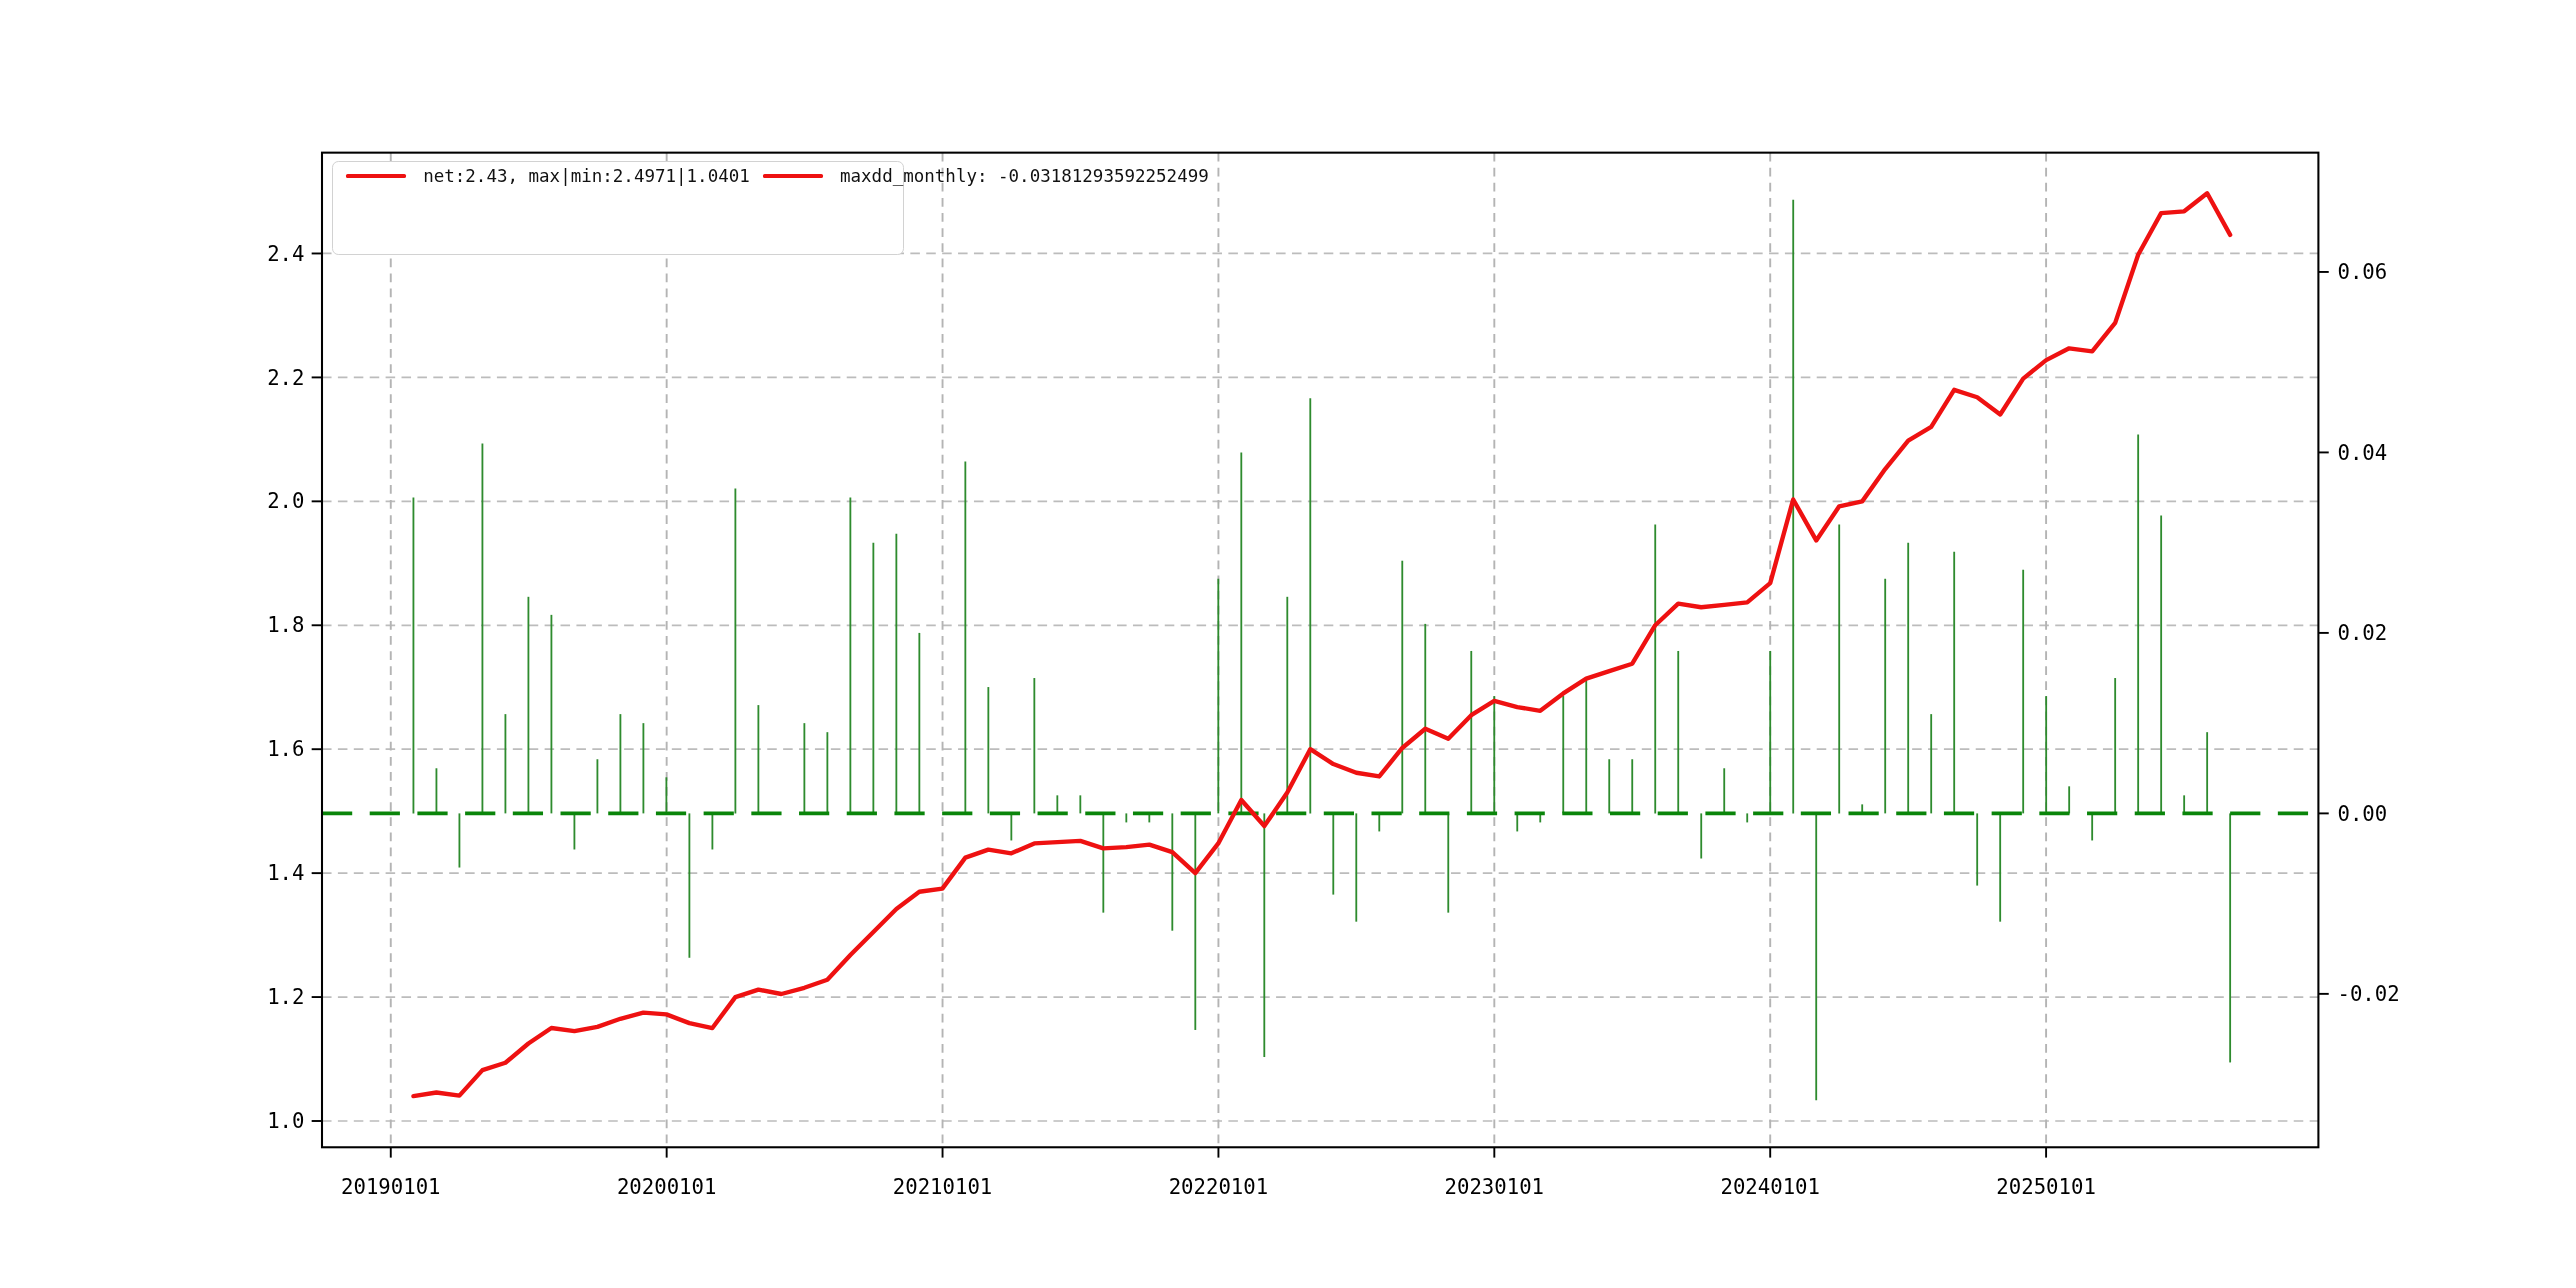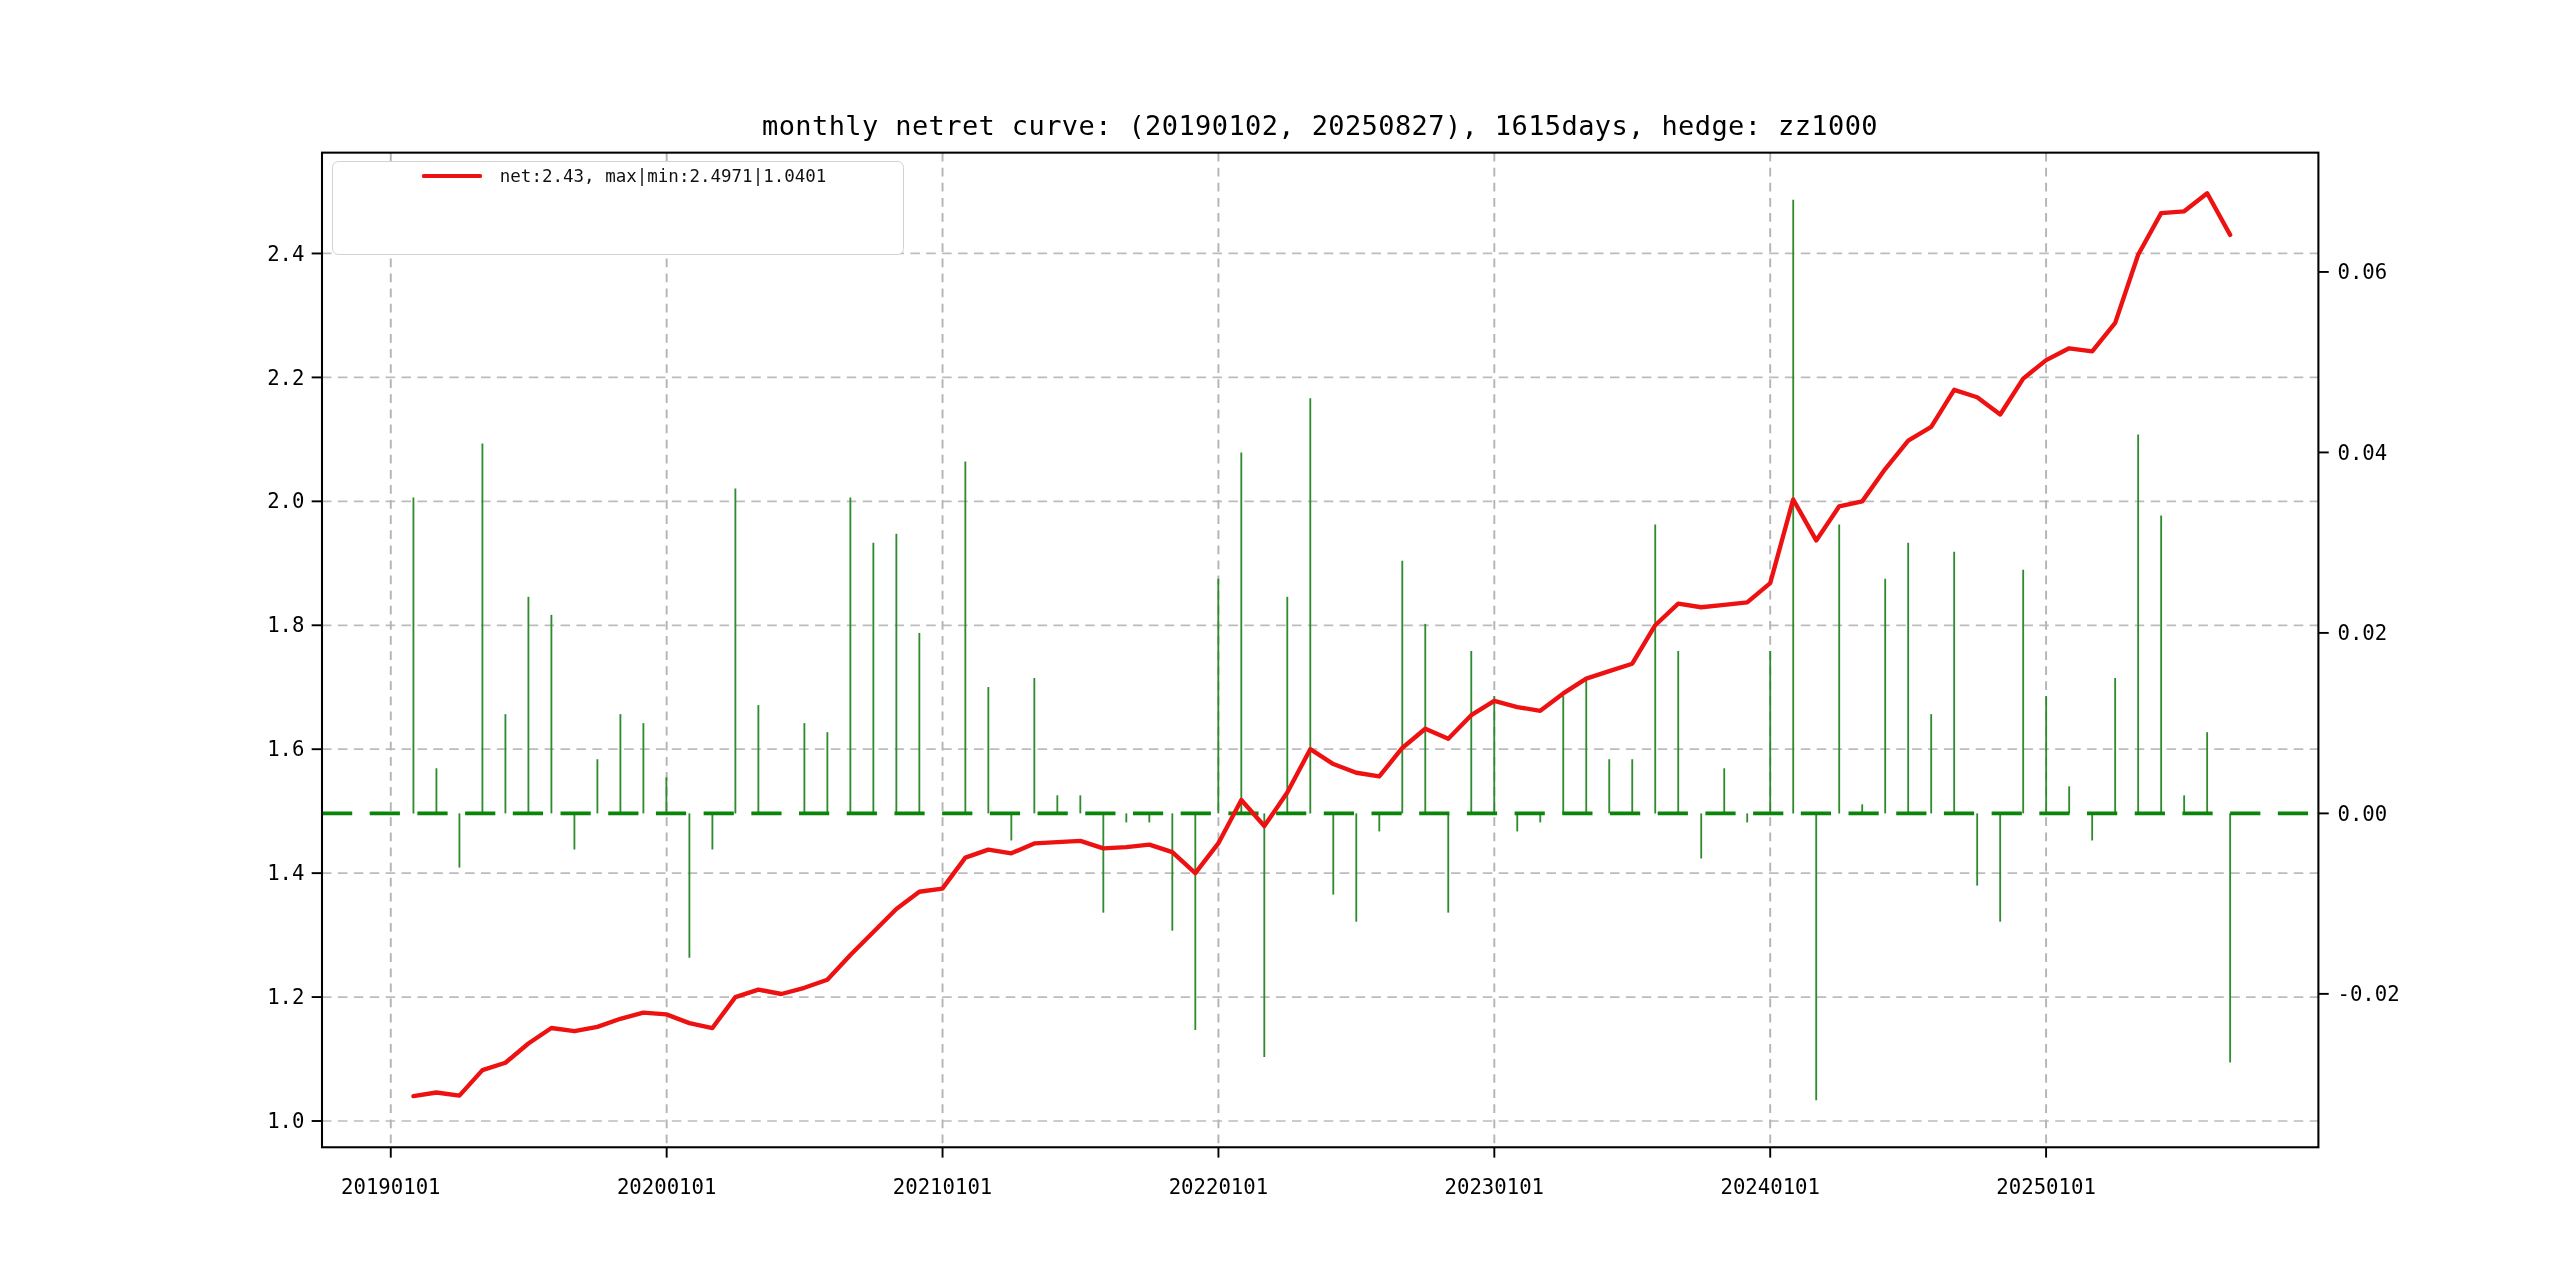--- a/index.html
+++ b/index.html
@@ -164,22 +164,25 @@
         <text x="1532.5" y="1502">20220101</text>
         <line x1="1879.5" x2="1879.5" y1="1443" y2="1456" stroke="#000000" stroke-width="2.4"></line>
         <text x="1879.5" y="1502">20230101</text>
         <line x1="2226.5" x2="2226.5" y1="1443" y2="1456" stroke="#000000" stroke-width="2.4"></line>
         <text x="2226.5" y="1502">20240101</text>
         <line x1="2573.5" x2="2573.5" y1="1443" y2="1456" stroke="#000000" stroke-width="2.4"></line>
         <text x="2573.5" y="1502">20250101</text>
       </g>
     </svg>
 
-  <div class="chart-title">monthly netret curve: (20190102, 20250827), 1615days, hedge: zz1000</div>
 
   <div class="legend">
     <div class="legend-row">
       <span class="legend-swatch" style="background: rgb(238, 17, 17);"></span>
       <span class="legend-label">net:2.43, max|min:2.4971|1.0401</span>
     </div>
+    <div class="legend-row">
+      <span class="legend-swatch" style="background: rgb(238, 17, 17);"></span>
+      <span class="legend-label">maxdd_monthly: -0.03181293592252499</span>
+    </div>
   </div>
 </div>
 
 
 </body></html>

